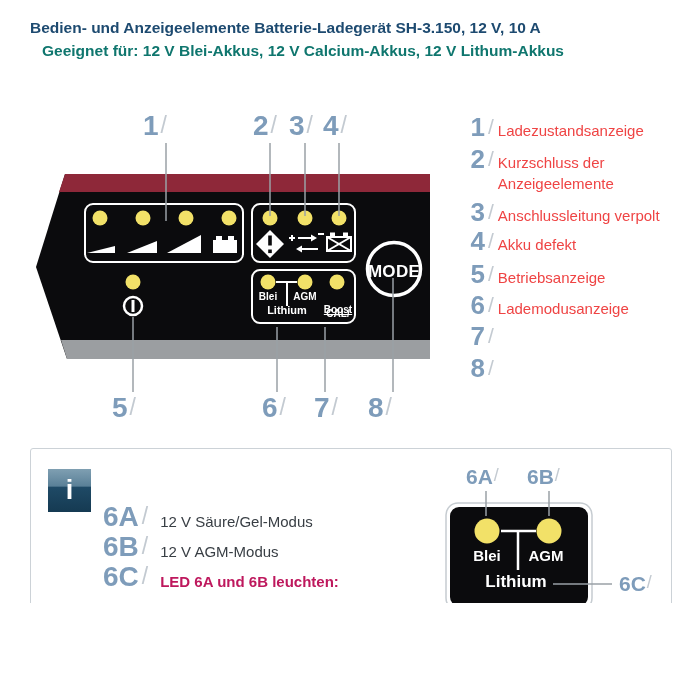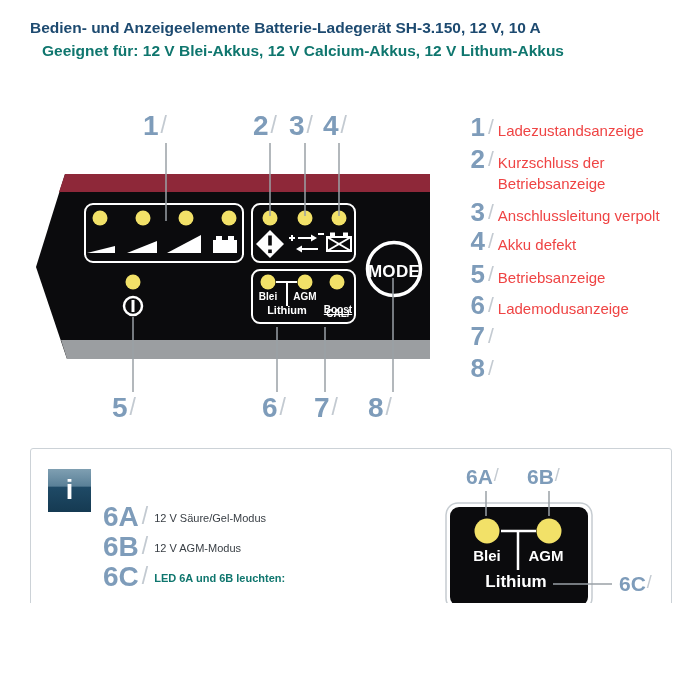--- a/index.html
+++ b/index.html
@@ -27,22 +27,22 @@
 
   
   .info-box{position:absolute;left:30px;top:448px;width:640px;height:206px;border:1px solid #ccd2d7;border-radius:3px;background:#fff;}
   .iicon{position:absolute;left:48px;top:469px;width:43px;height:43px;
          background:linear-gradient(180deg,#7f9fb2 0%,#5a8097 40%,#1f4a66 42%,#153a52 100%);
          display:flex;align-items:center;justify-content:center;}
   .iicon span{color:#fff;font-size:27px;font-weight:bold;line-height:1;}
   .ib{position:absolute;left:103px;display:flex;align-items:flex-start;}
   .ib .n{font-size:28px;font-weight:bold;color:#7e9cba;line-height:1;}
   .ib .s{font-size:23px;color:#c3cad1;line-height:1.15;margin:0 6px 0 3px;}
-  .ib .t{font-size:11px;color:#383e44;padding-top:7px;line-height:1.55;}
-  .ib .tb{font-weight:bold;color:#0f766e;}
+  .ib .t{font-size:15px;color:#383e44;padding-top:7px;line-height:1.55;margin-left:6px;}
+  .ib .tb{font-weight:bold;color:#be185d;}
 
   
   .mc{position:absolute;display:flex;align-items:flex-start;}
   .mc .n{font-size:21px;font-weight:bold;color:#7e9cba;line-height:1;}
   .mc .s{font-size:18px;color:#c3cad1;line-height:1.1;margin-left:1px;}
 </style>
 </head>
 <body>
 
 <div class="page">
@@ -174,21 +174,21 @@
     </div>
 
   <div class="lg" style="top:114px;">
       <span class="n">1</span>
       <span class="s">/</span>
       <span class="t">Ladezustandsanzeige</span>
     </div>
   <div class="lg" style="top:146px;">
       <span class="n">2</span>
       <span class="s">/</span>
-      <span class="t">Kurzschluss der Betriebsanzeige</span>
+      <span class="t">Kurzschluss der Anzeigeelemente</span>
     </div>
   <div class="lg" style="top:199px;">
       <span class="n">3</span>
       <span class="s">/</span>
       <span class="t">Anschlussleitung verpolt</span>
     </div>
   <div class="lg" style="top:228px;">
       <span class="n">4</span>
       <span class="s">/</span>
       <span class="t">Akku defekt</span>

